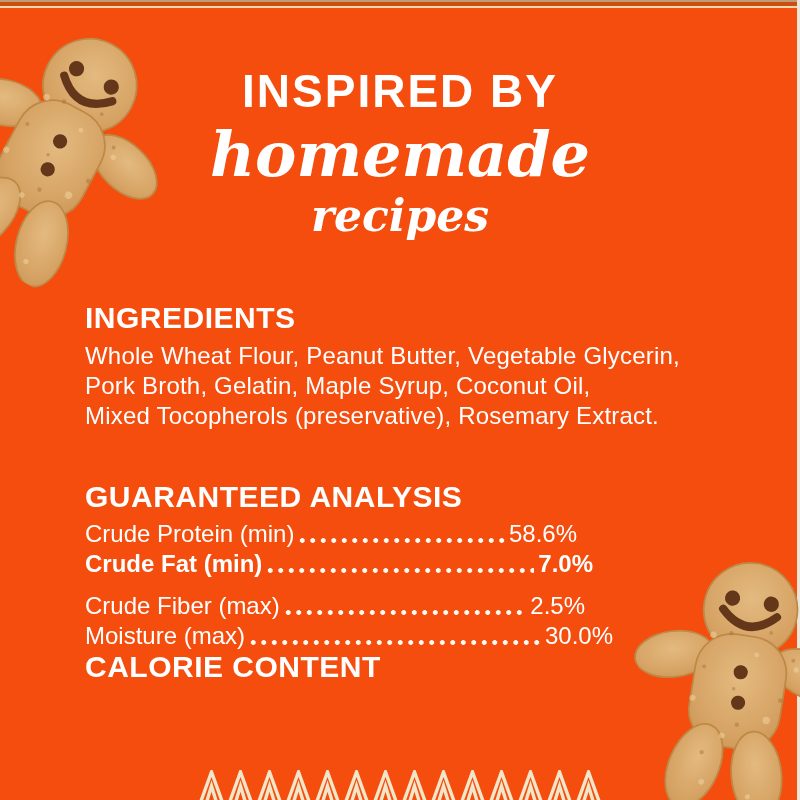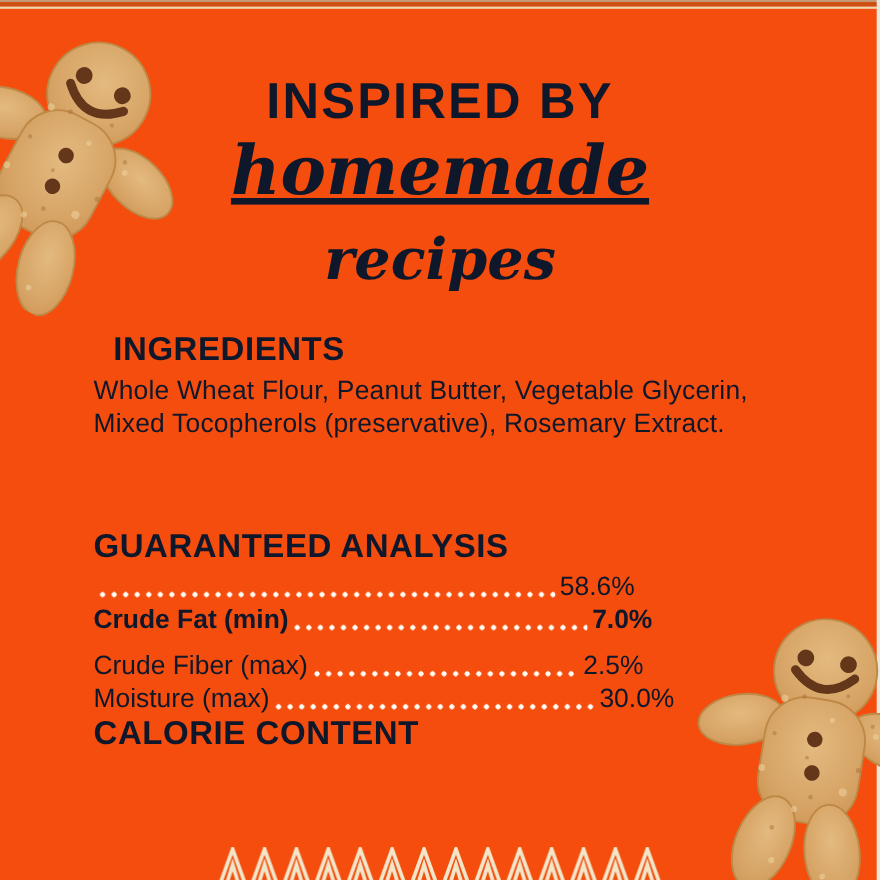--- a/index.html
+++ b/index.html
@@ -1,45 +1,45 @@
 <!DOCTYPE html>
 <html><head>
 <meta charset="utf-8">
 <style>
   html,body{margin:0;padding:0;}
   .stage{
     position:relative;width:800px;height:800px;overflow:hidden;
     background:#F44D0E;
     font-family:"Liberation Sans",sans-serif;
-    color:#0f172a;
+    color:#ffffff;
   }
   
   .top-edge{position:absolute;left:0;top:0;width:800px;height:8px;}
   .top-edge .e1{height:2px;background:#C49A76;}
   .top-edge .e2{height:4px;background:#CC4F12;}
   .top-edge .e3{height:2px;background:#EDD8AE;}
   .right-edge{position:absolute;right:0;top:0;width:3px;height:800px;background:#EBE6DA;}
 
   
   .hero-title{
     position:absolute;left:0;top:64px;width:800px;text-align:center;
     font-weight:bold;font-size:46px;letter-spacing:2px;
   }
   .hero-script{
     position:absolute;left:0;width:800px;text-align:center;
     font-family:"DejaVu Serif",serif;font-style:italic;font-weight:bold;
   }
-  .hero-script.l1{top:118px;font-size:62px;text-decoration:underline;}
-  .hero-script.l2{top:206px;font-size:52px;}
+  .hero-script.l1{top:118px;font-size:62px;}
+  .hero-script.l2{top:190px;font-size:44px;}
 
   
   .section-heading{
     position:absolute;left:85px;font-weight:bold;font-size:30px;letter-spacing:.5px;
   }
-  .h-ingredients{top:301px;margin-left:18px;}
+  .h-ingredients{top:301px;}
   .h-analysis{top:480px;}
   .h-calorie{top:650px;}
 
   .ingredients-body{
     position:absolute;left:85px;top:341px;font-size:24px;line-height:30px;letter-spacing:.2px;
   }
 
   .analysis{position:absolute;left:85px;top:519px;font-size:24px;line-height:30px;}
   .analysis-row{display:flex;height:30px;}
   .analysis-row:nth-child(1){width:492px;}
@@ -74,26 +74,28 @@
   </div>
   <div class="right-edge"></div>
 
   <div class="hero-title">INSPIRED BY</div>
   <div class="hero-script l1">homemade</div>
   <div class="hero-script l2">recipes</div>
 
   <div class="section-heading h-ingredients">INGREDIENTS</div>
   <div class="ingredients-body">
     <div>Whole Wheat Flour, Peanut Butter, Vegetable Glycerin,</div>
+    <div>Pork Broth, Gelatin, Maple Syrup, Coconut Oil,</div>
     <div>Mixed Tocopherols (preservative), Rosemary Extract.</div>
   </div>
 
   <div class="section-heading h-analysis">GUARANTEED ANALYSIS</div>
   <div class="analysis">
     <div class="analysis-row">
+      <span>Crude Protein (min)</span>
       <span class="dot-leader"></span>
       <span>58.6%</span>
     </div>
     <div class="analysis-row">
       <span>Crude Fat (min)</span>
       <span class="dot-leader"></span>
       <span>7.0%</span>
     </div>
     <div class="analysis-row">
       <span>Crude Fiber (max)</span>

